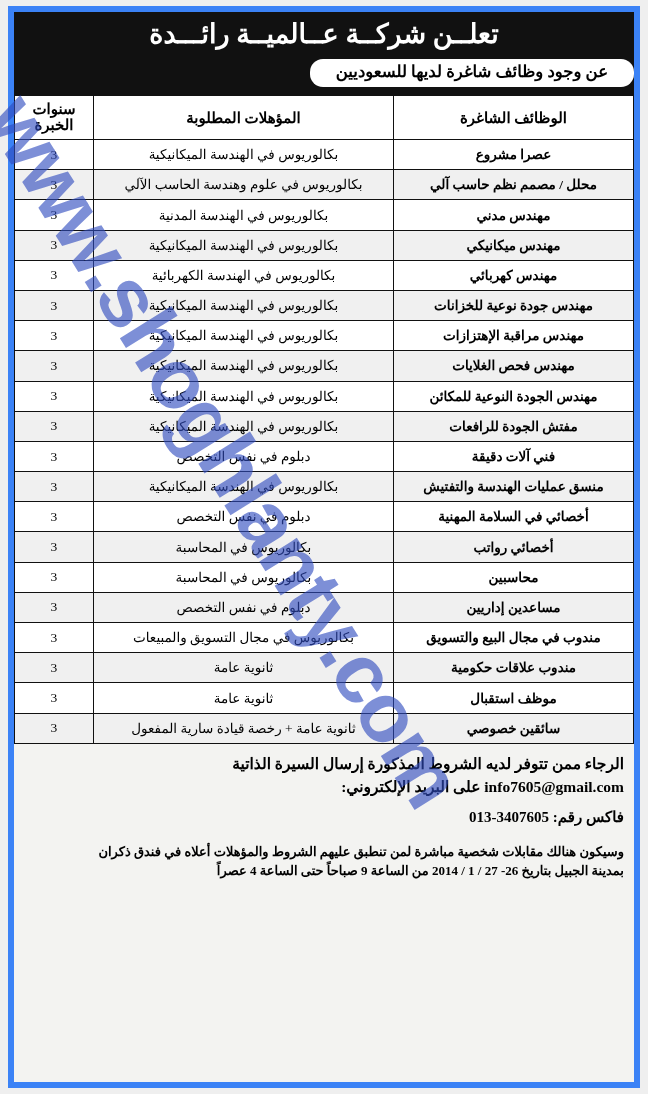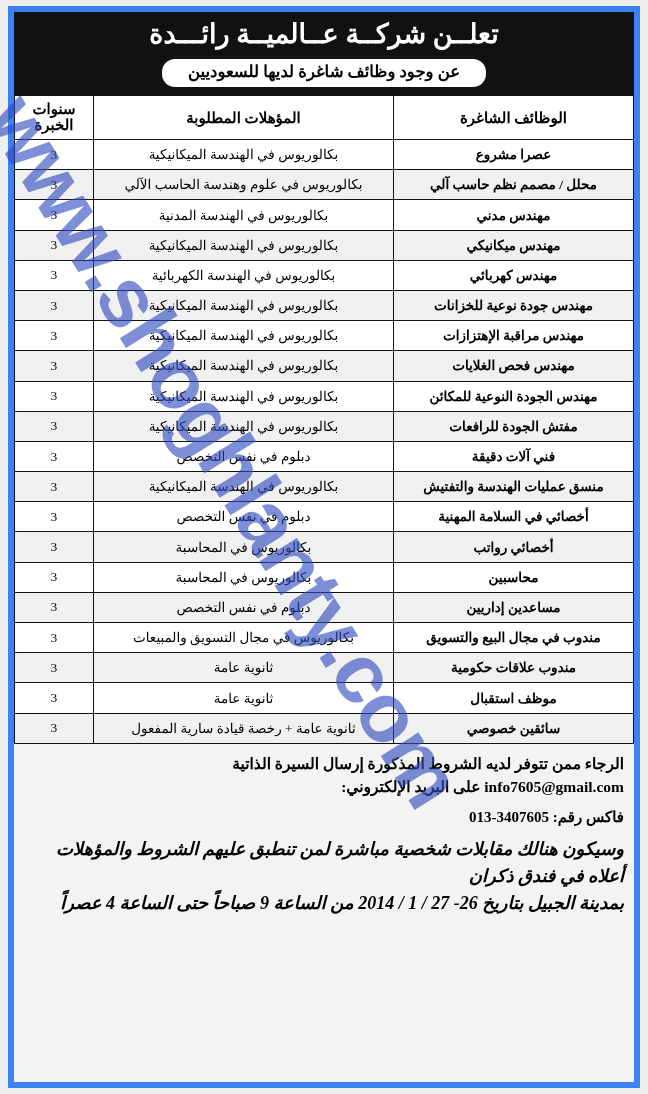--- a/index.html
+++ b/index.html
@@ -62,21 +62,20 @@
     font-size: 23px;
     font-weight: bold;
     line-height: 1.2;
     margin-top: 1px;
     white-space: nowrap;
   }
   .subhead-wrap {
     background: #111;
     padding: 0 0 8px 0;
     display: flex;
-    justify-content: center;
   }
   .subhead {
     background: #fff;
     color: #000;
     border-radius: 13px;
     font-size: 16.5px;
     font-weight: bold;
     padding: 3px 26px 5px 26px;
     display: inline-block;
     white-space: nowrap;
@@ -134,25 +133,24 @@
     direction: ltr;
     display: inline-block;
   }
   .f-fax {
     font-size: 15px;
     font-weight: bold;
     margin-top: 9px;
   }
   .f-fax .num { direction: ltr; display: inline-block; }
   .f-note {
-    font-size: 18px;
+    font-size: 13px;
     font-weight: bold;
     line-height: 1.5;
-    margin-top: 10px;
-    font-style: italic;
+    margin-top: 16px;
   }
   
   .watermark {
     position: absolute;
     left: 0; top: 0;
     width: 648px; height: 1094px;
     pointer-events: none;
     z-index: 40;
   }
   .wm-text {

